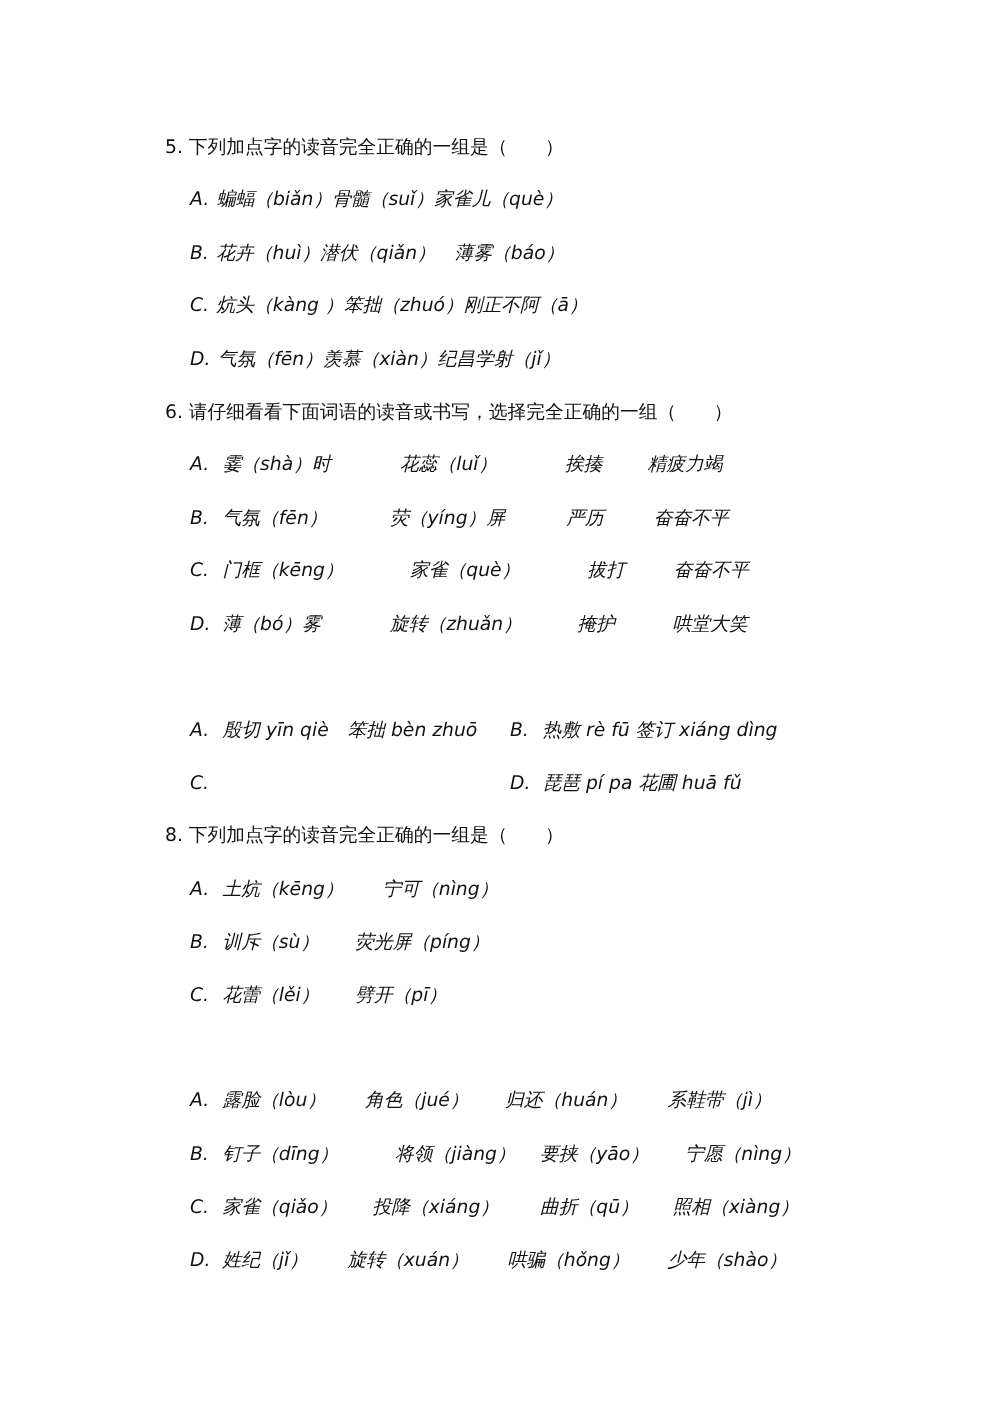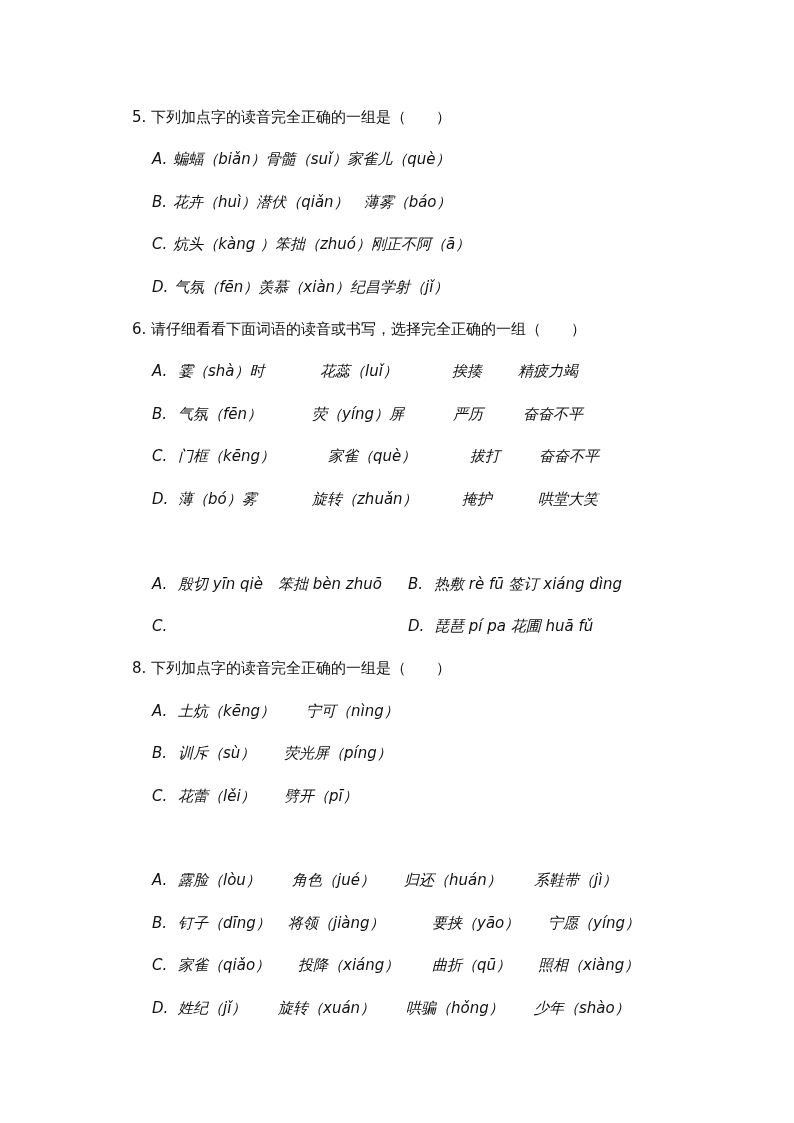--- a/index.html
+++ b/index.html
@@ -128,23 +128,23 @@
   <div class="line opt" style="top:870px;width:520px">
     <span class="seg" style="left:0">A.</span>
     <span class="seg" style="left:26px">露脸（lòu）</span>
     <span class="seg" style="left:140px">角色（jué）</span>
     <span class="seg" style="left:252px">归还（huán）</span>
     <span class="seg" style="left:382px">系鞋带（jì）</span>
   </div>
   <div class="line opt" style="top:913px;width:520px">
     <span class="seg" style="left:0">B.</span>
     <span class="seg" style="left:26px">钉子（dīng）</span>
-    <span class="seg" style="left:136px">将领（jiàng）</span>
+    <span class="seg" style="left:164px">将领（jiàng）</span>
     <span class="seg" style="left:280px">要挟（yāo）</span>
-    <span class="seg" style="left:396px">宁愿（yíng）</span>
+    <span class="seg" style="left:396px">宁愿（nìng）</span>
   </div>
   <div class="line opt" style="top:955px;width:520px">
     <span class="seg" style="left:0">C.</span>
     <span class="seg" style="left:26px">家雀（qiǎo）</span>
     <span class="seg" style="left:146px">投降（xiáng）</span>
     <span class="seg" style="left:280px">曲折（qū）</span>
     <span class="seg" style="left:386px">照相（xiàng）</span>
   </div>
   <div class="line opt" style="top:998px;width:520px">
     <span class="seg" style="left:0">D.</span>

